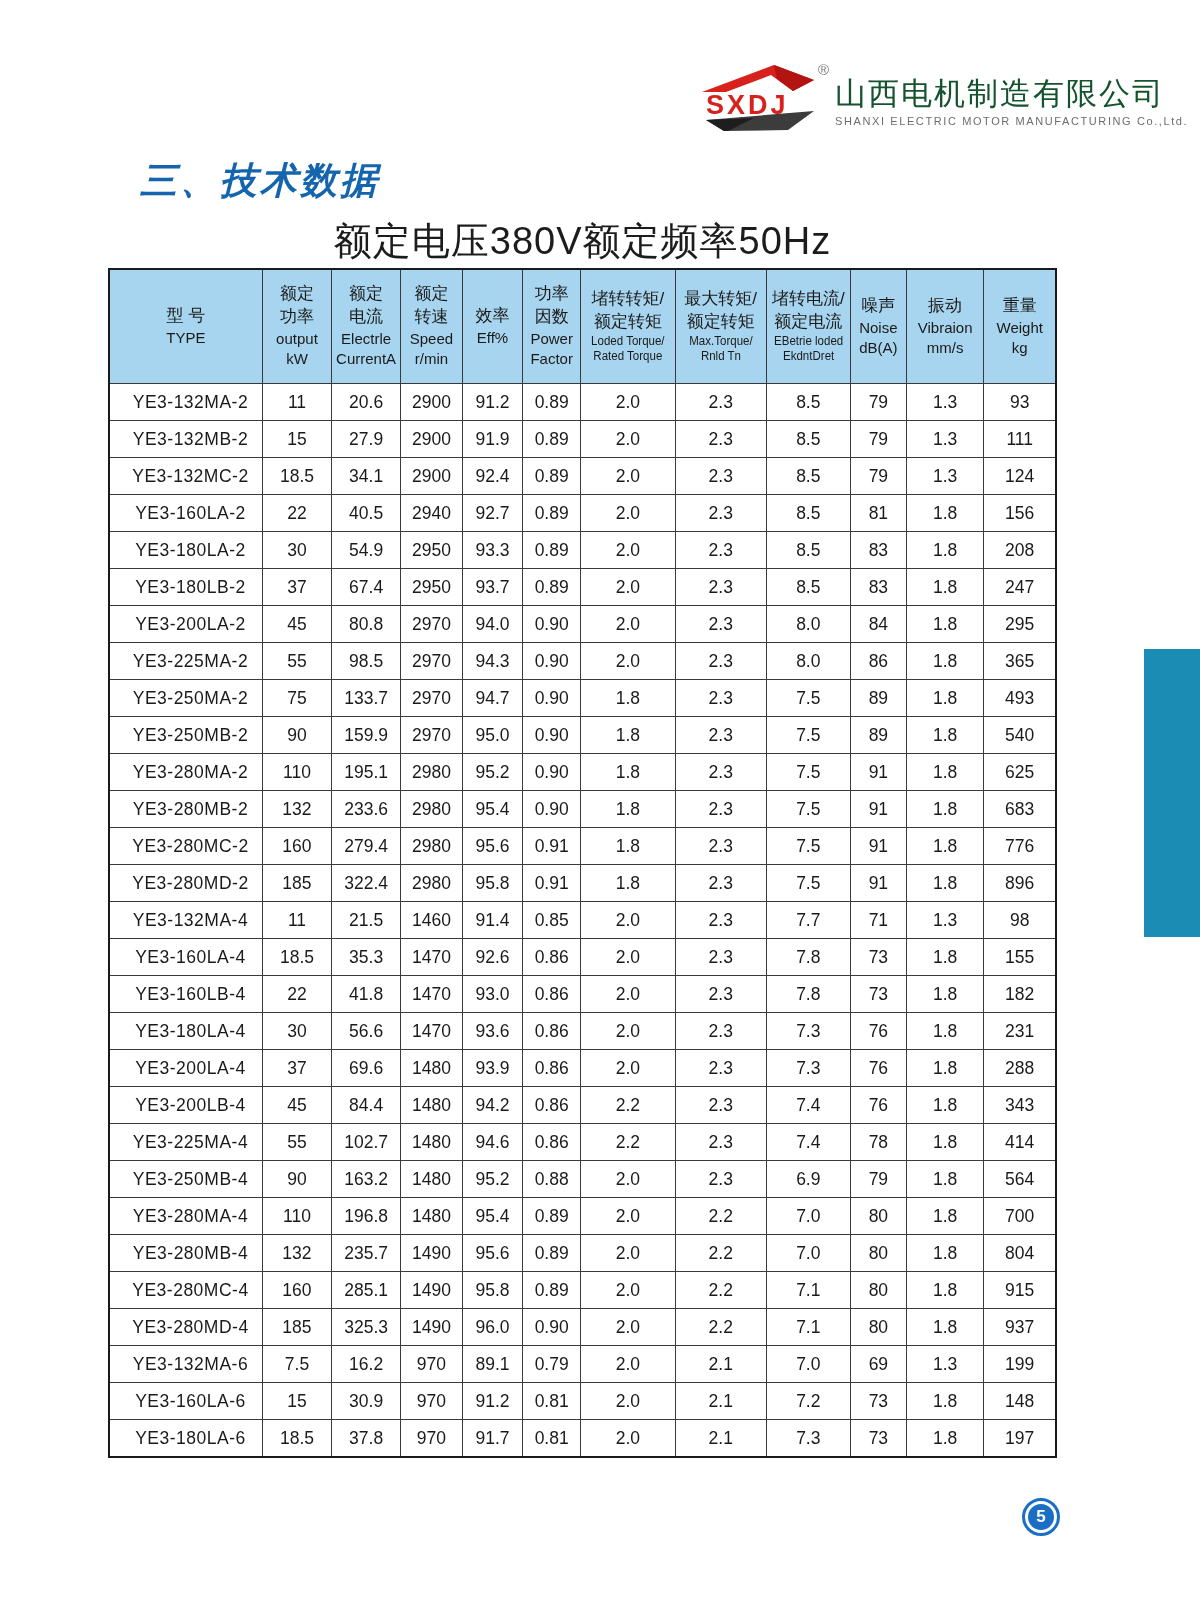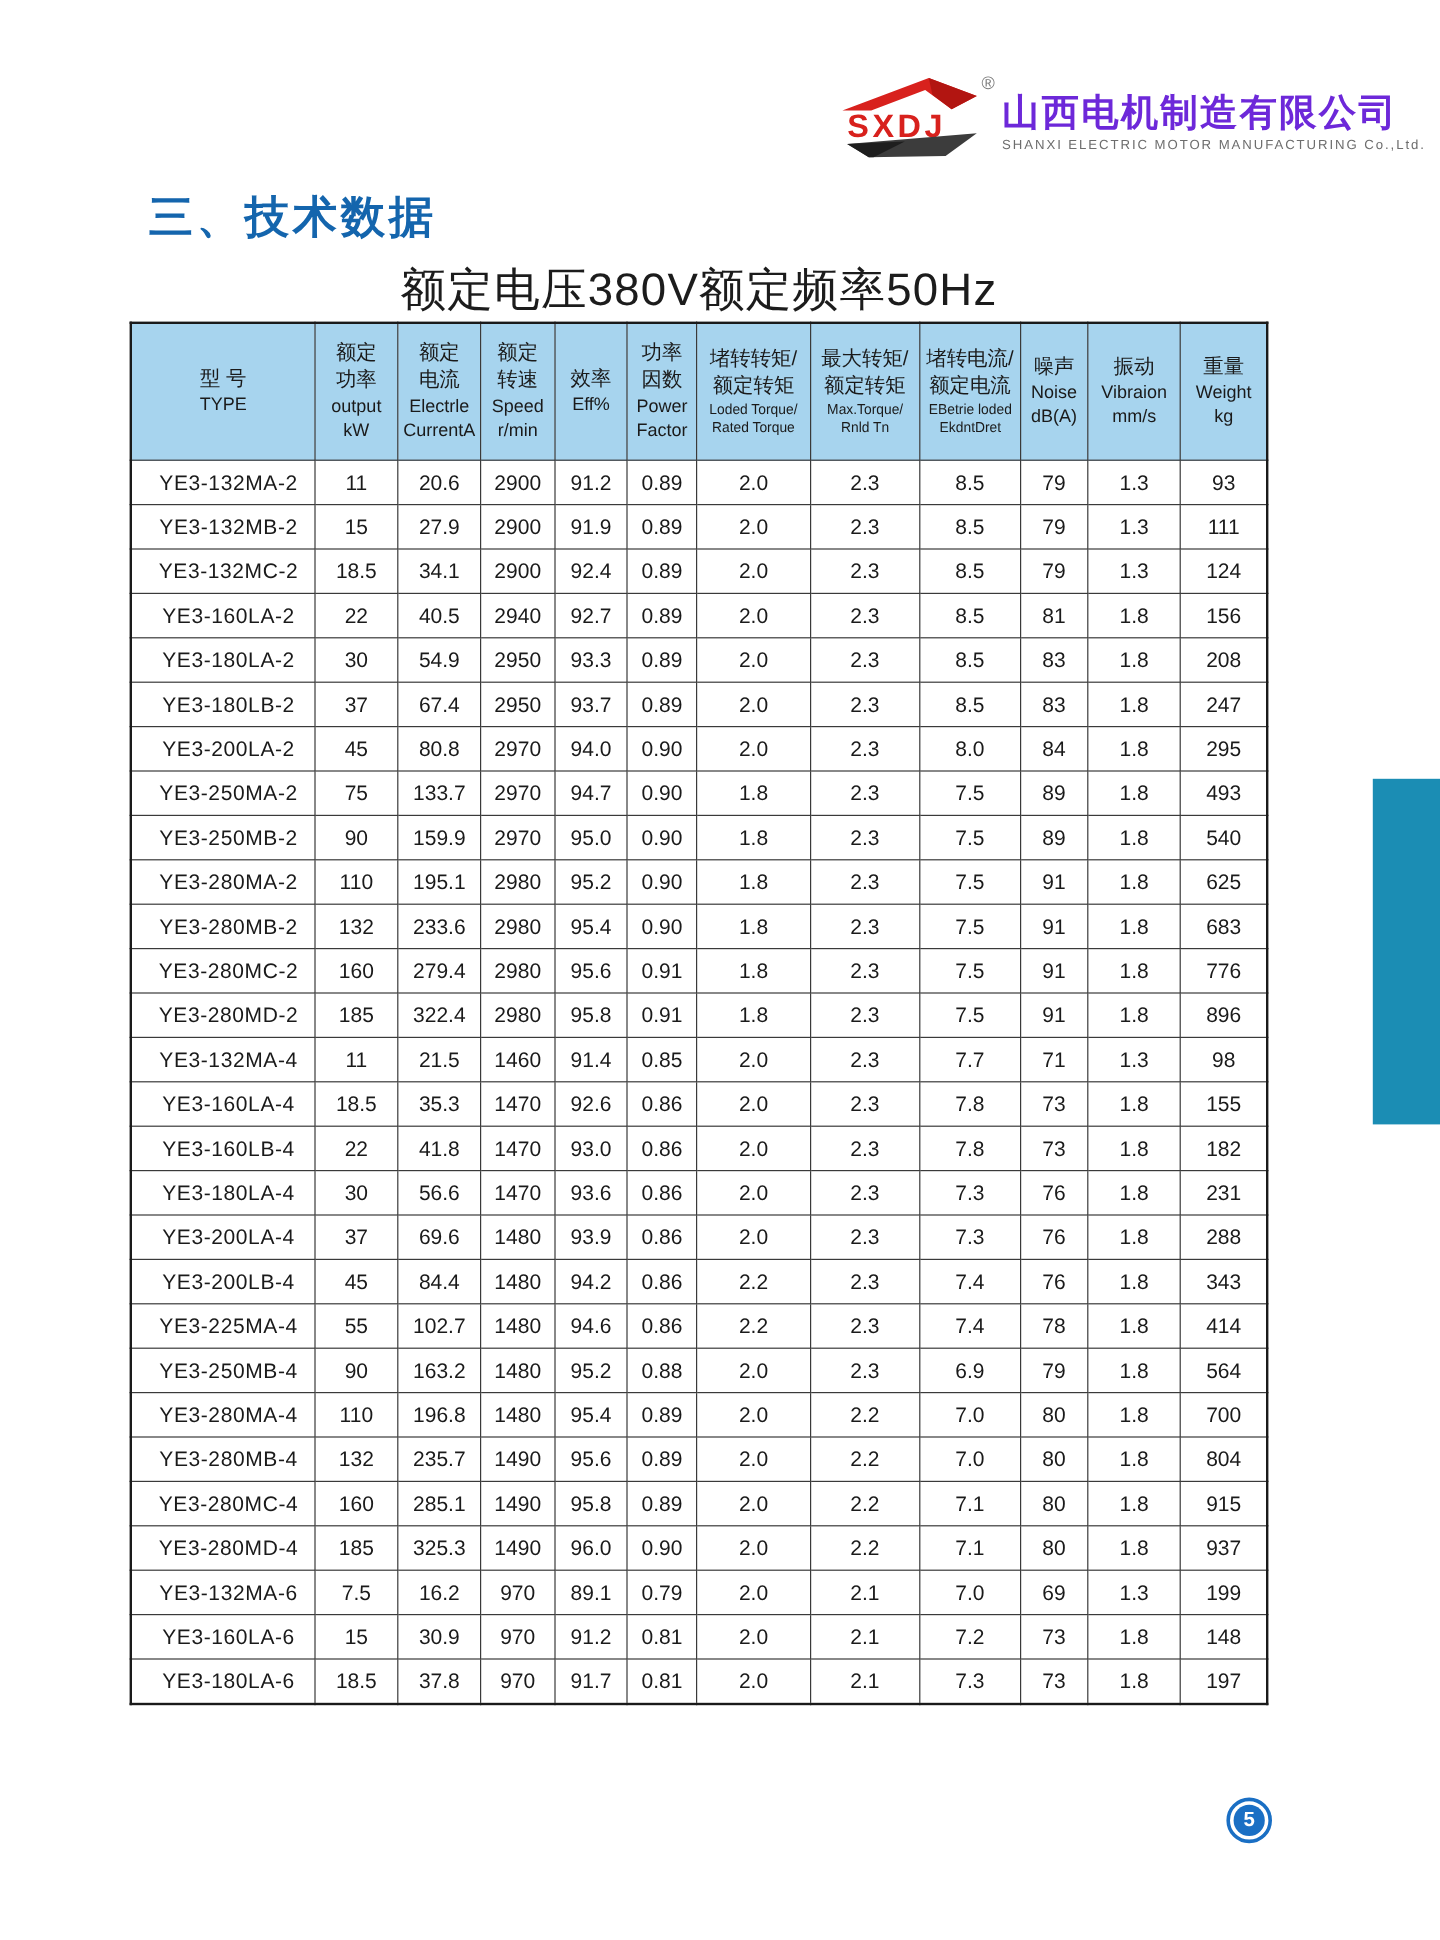--- a/index.html
+++ b/index.html
@@ -12,32 +12,32 @@
     overflow:hidden;
   }
 
   
   .logo-block{position:absolute;top:62px;left:698px;display:flex;align-items:flex-start;}
   .logo-mark{position:relative;width:118px;height:72px;flex:0 0 auto;}
   .logo-mark svg{display:block;}
   .reg-mark{font-size:15px;color:#7a7a7a;margin:0 6px 0 2px;line-height:1;}
   .company-names{padding-top:16px;}
   .company-cn{
-    font-size:31px;color:#6d28d9;letter-spacing:2px;
-    font-weight:bold;line-height:1.05;
+    font-size:31px;color:#14532d;letter-spacing:2px;
+    font-weight:normal;line-height:1.05;
   }
   .company-en{
     font-size:11px;color:#6d6d6d;letter-spacing:1.6px;margin-top:4px;
     white-space:nowrap;
   }
 
   
   .section-title{
-    position:absolute;left:124px;top:156px;margin:0;
-    font-size:37px;font-weight:bold;color:#1465ad;letter-spacing:3px;
+    position:absolute;left:140px;top:156px;margin:0;
+    font-size:37px;font-weight:bold;color:#1465ad;letter-spacing:3px;font-style:italic;
   }
   .table-caption{
     position:absolute;left:108px;top:216px;width:949px;
     text-align:center;font-size:38px;color:#1c1c1c;letter-spacing:1px;
   }
 
   
   .spec-table{
     position:absolute;left:108px;top:268px;width:949px;
     border-collapse:collapse;table-layout:fixed;
@@ -290,20 +290,34 @@
           <td>94.0</td>
           <td>0.90</td>
           <td>2.0</td>
           <td>2.3</td>
           <td>8.0</td>
           <td>84</td>
           <td>1.8</td>
           <td>295</td>
         </tr>
         <tr>
+          <td class="type-cell">YE3-225MA-2</td>
+          <td>55</td>
+          <td>98.5</td>
+          <td>2970</td>
+          <td>94.3</td>
+          <td>0.90</td>
+          <td>2.0</td>
+          <td>2.3</td>
+          <td>8.0</td>
+          <td>86</td>
+          <td>1.8</td>
+          <td>365</td>
+        </tr>
+        <tr>
           <td class="type-cell">YE3-250MA-2</td>
           <td>75</td>
           <td>133.7</td>
           <td>2970</td>
           <td>94.7</td>
           <td>0.90</td>
           <td>1.8</td>
           <td>2.3</td>
           <td>7.5</td>
           <td>89</td>

